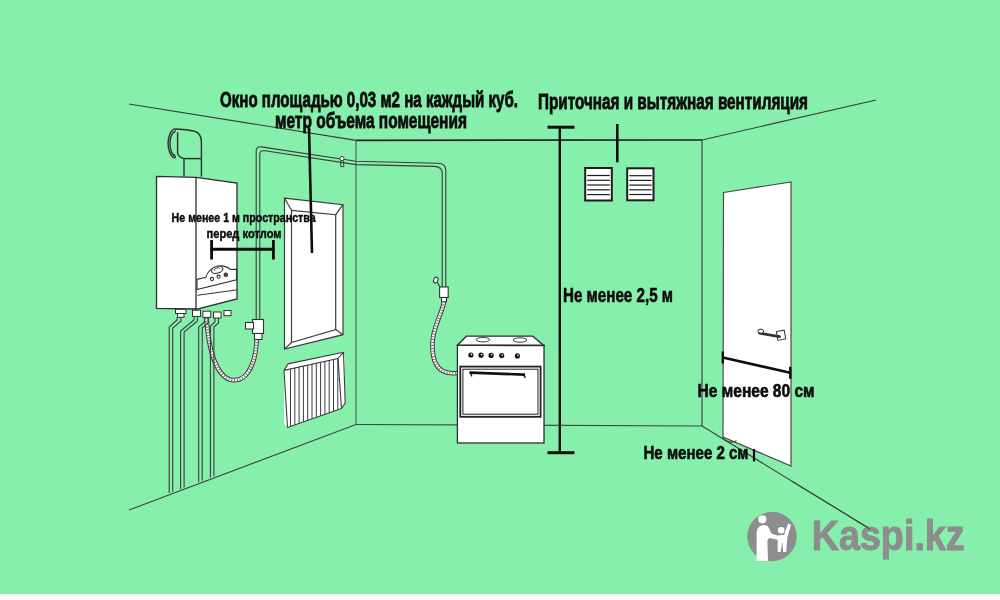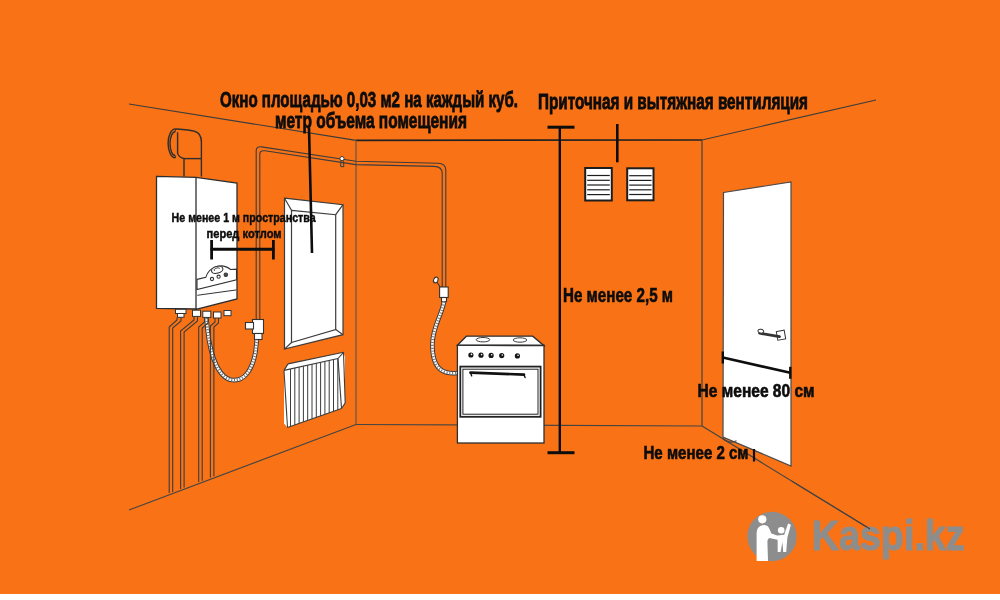--- a/index.html
+++ b/index.html
@@ -1,16 +1,16 @@
 <!DOCTYPE html>
 <html><head>
 <meta charset="utf-8">
 <style>
   html,body{margin:0;padding:0;background:#ffffff;}
-  .wrap{width:1000px;height:594px;position:relative;background:#f97316;overflow:hidden;}
+  .wrap{width:1000px;height:594px;position:relative;background:#86efac;overflow:hidden;}
   svg{display:block;}
   text{font-family:"Liberation Sans", sans-serif;}
 </style>
 </head>
 <body>
 <div class="wrap">
 <svg width="1000" height="600" viewBox="0 0 1000 600">
 <g fill="none" stroke-linecap="butt">
 
 <line x1="129" y1="104" x2="356" y2="140.3" stroke="#3c3c3c" stroke-width="1.2"></line>

